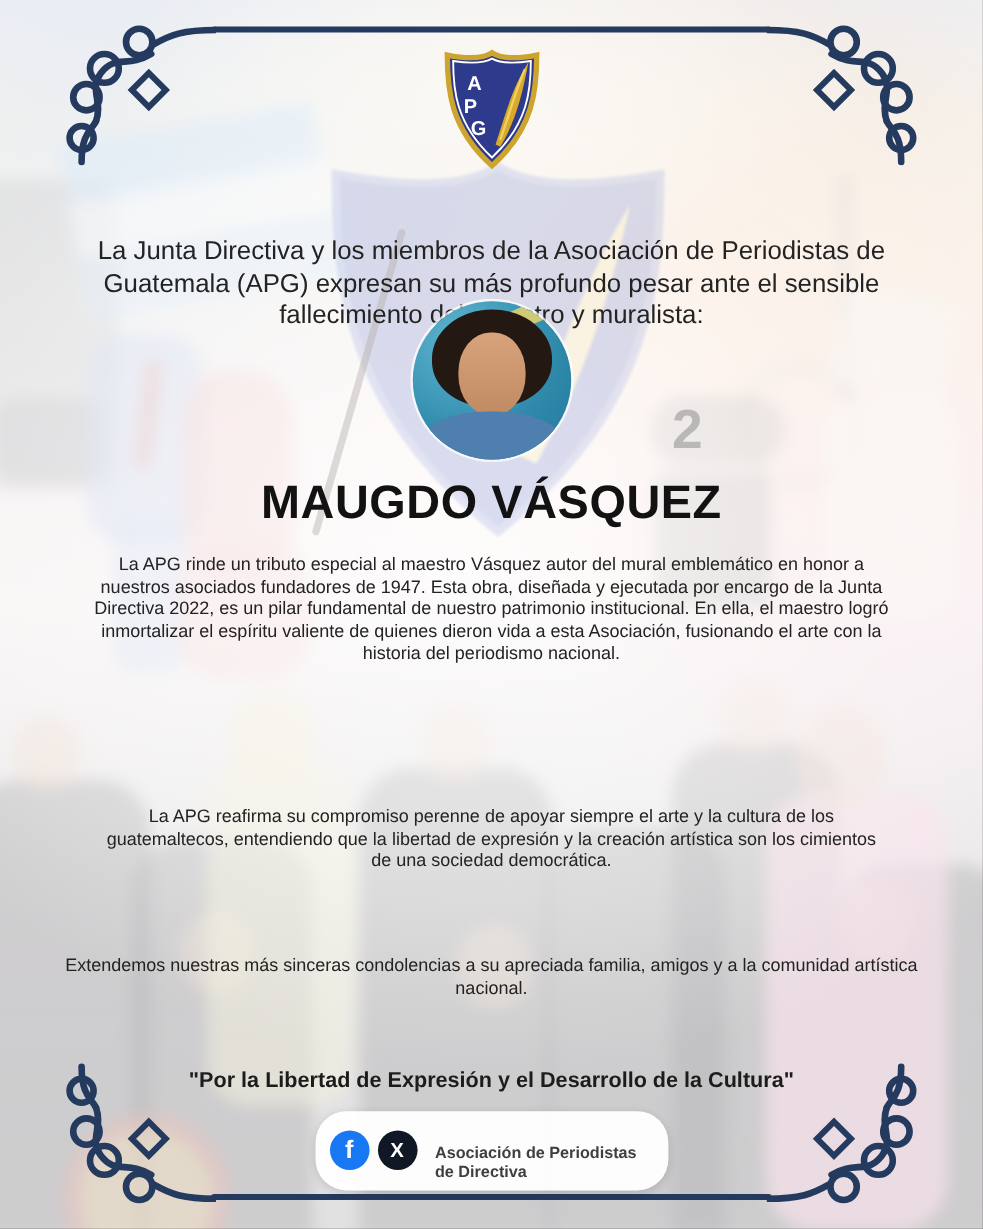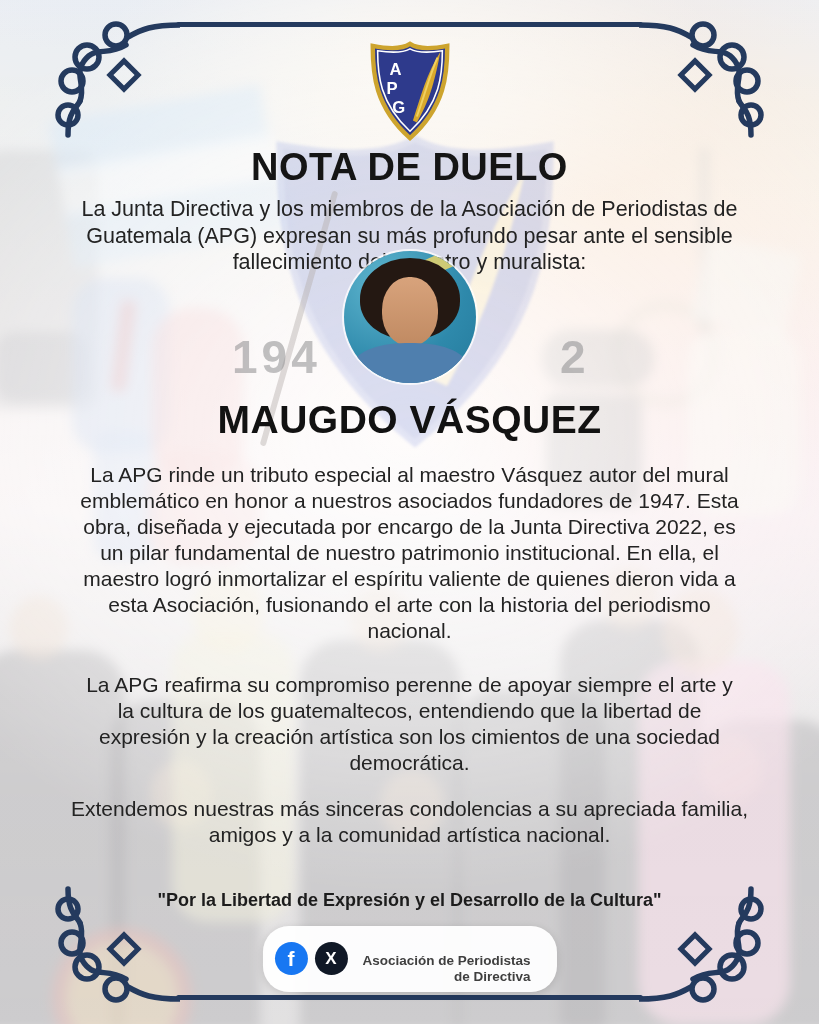--- a/index.html
+++ b/index.html
@@ -78,34 +78,34 @@
   #intro{top:196px;left:50%;transform:translateX(-50%);width:674px;font-size:21.5px;line-height:1.24;color:#232323;}
   #photo{position:absolute;left:344px;top:251px;width:132px;height:132px;border-radius:50%;overflow:hidden;z-index:3;
     background:radial-gradient(circle at 30% 25%, #5fb6cf, #2e89ab 60%, #247a9c);
     box-shadow:0 0 0 2px rgba(255,255,255,.75);}
   #photo div{position:absolute;}
   .ph-streak{top:2%;left:40%;width:66%;height:13%;background:#e9d36a;transform:rotate(-22deg);border-radius:50%;opacity:.85;}
   .ph-hair{top:5%;left:12%;width:76%;height:62%;background:#241812;border-radius:50% 50% 46% 46%;}
   .ph-face{top:20%;left:29%;width:42%;height:52%;background:linear-gradient(#d8a37c,#c08a62);border-radius:48%;}
   .ph-shirt{bottom:-10%;left:6%;width:88%;height:40%;background:#4f7fae;border-radius:46% 46% 0 0;}
   #name{top:398px;font-size:39px;font-weight:bold;letter-spacing:.5px;color:#121212;}
-  .para{left:50%;transform:translateX(-50%);font-size:21px;line-height:1.24;color:#232323;}
+  .para{left:50%;transform:translateX(-50%);font-size:15px;line-height:1.24;color:#232323;}
   #p-tribute{top:462px;width:678px;}
   #p-commitment{top:672px;width:652px;}
   #p-condolences{top:796px;width:724px;}
   #quote{top:890px;font-size:18px;font-weight:bold;color:#1c1c1c;}
   
   #pill{position:absolute;left:50%;top:926px;transform:translateX(-50%);z-index:3;
     display:flex;align-items:center;gap:7px;background:rgba(255,255,255,.95);
     border-radius:26px;padding:7px 26px 7px 12px;box-shadow:0 2px 8px rgba(0,0,0,.14);}
   .soc{width:33px;height:33px;border-radius:50%;display:flex;align-items:center;justify-content:center;
     color:#fff;font-weight:bold;font-size:19px;line-height:1;}
   .fb{background:#1877f2;font-size:21px;}
   .xx{background:#101826;font-size:17px;}
-  #pill .org{margin-left:8px;text-align:right;font-size:13.5px;font-weight:bold;color:#3f3f3f;line-height:1.18;margin-top:20px;}
+  #pill .org{margin-left:8px;text-align:left;font-size:13.5px;font-weight:bold;color:#3f3f3f;line-height:1.18;margin-top:20px;}
 </style>
 </head>
 <body>
 
 <div id="poster">
 
   <div id="figures">
     <div class="press"></div>
     <div class="rolls"></div>
     <div class="flag-b1"></div>
@@ -192,34 +192,32 @@
     </g>
   </svg>
   <div class="border-line line-top"></div>
   <div class="border-line line-bottom"></div>
 
   <svg id="wm-shield" viewBox="0 0 90 104" preserveAspectRatio="none">
     <path d="M45 4 C36 10 22 9 7 6 C7 34 9 68 45 100 C81 68 83 34 83 6 C68 9 54 10 45 4 Z" fill="#6b7fd0" stroke="#8f9fe0" stroke-width="2"></path>
     <path d="M50 80 C 58 58, 64 36, 76 14 C 70 44, 64 62, 54 82 Z" fill="#f4e7b0"></path>
   </svg>
   <div class="wm-pole"></div>
-  <div class="wm-frag wm-left">194</div>
   <div class="wm-frag wm-right">2</div>
 
   <svg id="logo" viewBox="0 0 90 104">
     <path d="M45 4 C36 10 22 9 7 6 C7 34 9 68 45 100 C81 68 83 34 83 6 C68 9 54 10 45 4 Z" fill="#2e3a8c" stroke="#cda42e" stroke-width="4.5"></path>
     <path d="M45 9 C37 13.5 25 13 12 11 C12 35 14 64 45 93 C76 64 78 35 78 11 C65 13 53 13.5 45 9 Z" fill="none" stroke="#ffffff" stroke-width="1.6"></path>
     <path d="M48 82 C 56 58, 62 34, 76 12 C 70 44, 64 64, 52 84 Z" fill="#d9a92c"></path>
     <path d="M52 78 C 60 56, 65 36, 73 18" fill="none" stroke="#f0d060" stroke-width="2"></path>
     <text x="24" y="36" font-size="17" font-weight="bold" fill="#ffffff" font-family="Liberation Sans, sans-serif">A</text>
     <text x="21" y="55" font-size="17" font-weight="bold" fill="#ffffff" font-family="Liberation Sans, sans-serif">P</text>
     <text x="27" y="74" font-size="17" font-weight="bold" fill="#ffffff" font-family="Liberation Sans, sans-serif">G</text>
   </svg>
 
-  <div id="title" class="content">NOTA DE DUELO</div>
   <div id="intro" class="content">La Junta Directiva y los miembros de la Asociación de Periodistas de Guatemala (APG) expresan su más profundo pesar ante el sensible fallecimiento del maestro y muralista:</div>
 
   <div id="photo">
     <div class="ph-streak"></div>
     <div class="ph-hair"></div>
     <div class="ph-face"></div>
     <div class="ph-shirt"></div>
   </div>
 
   <div id="name" class="content">MAUGDO VÁSQUEZ</div>

